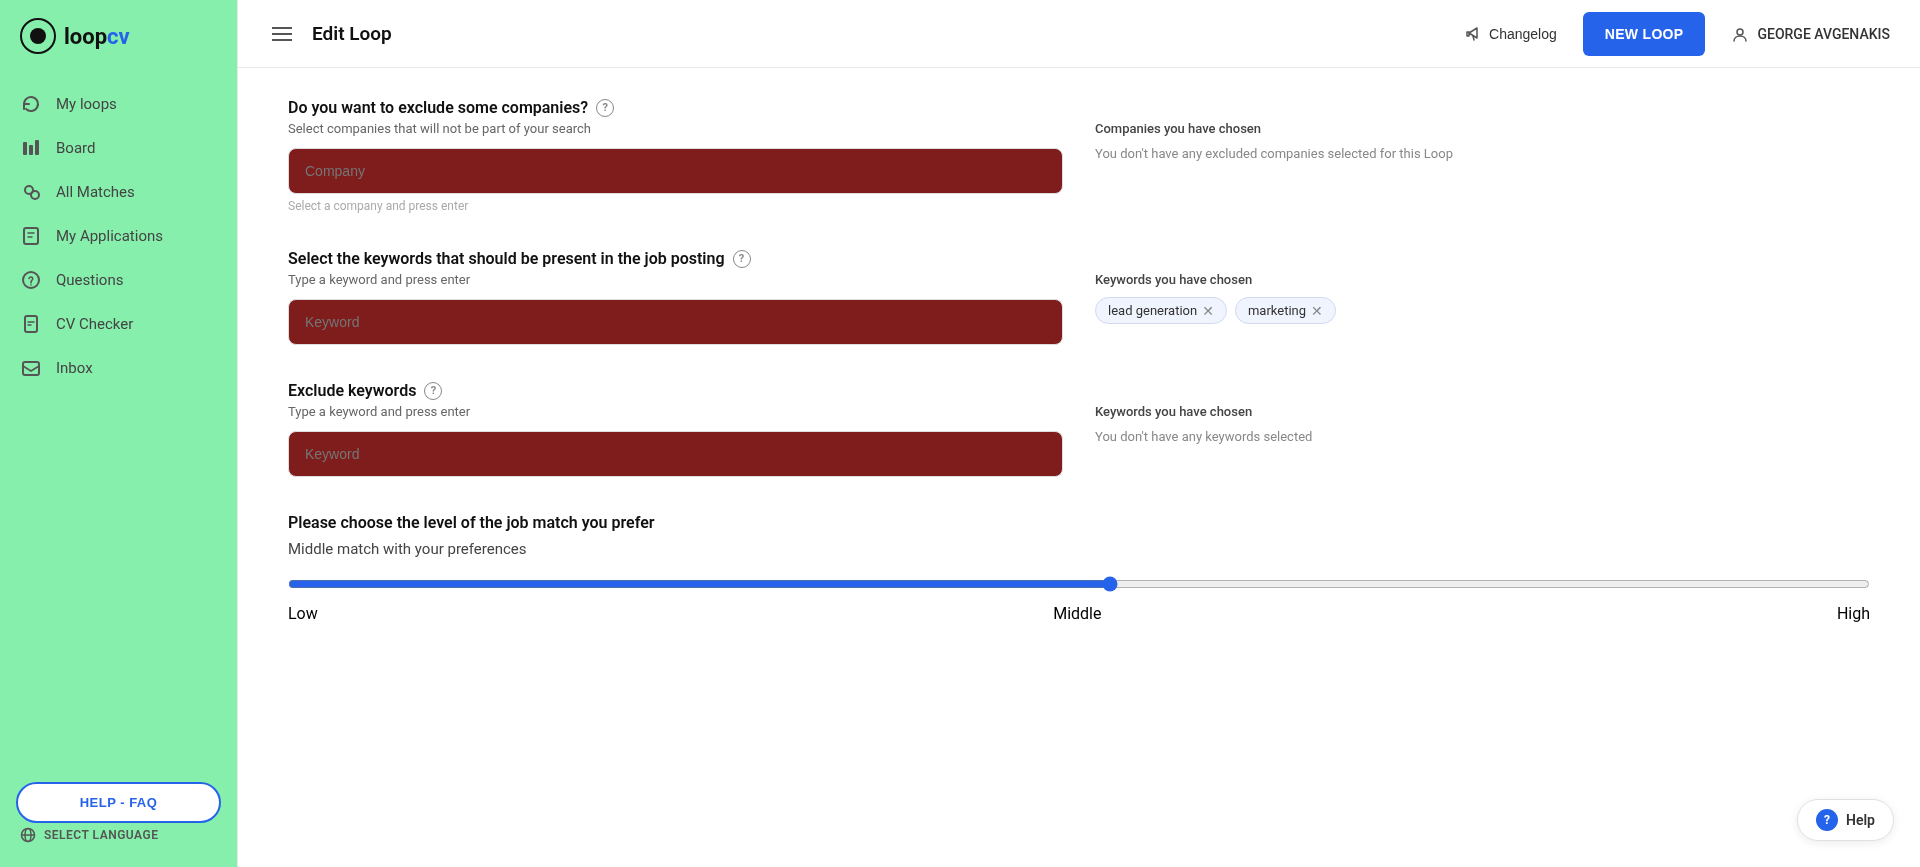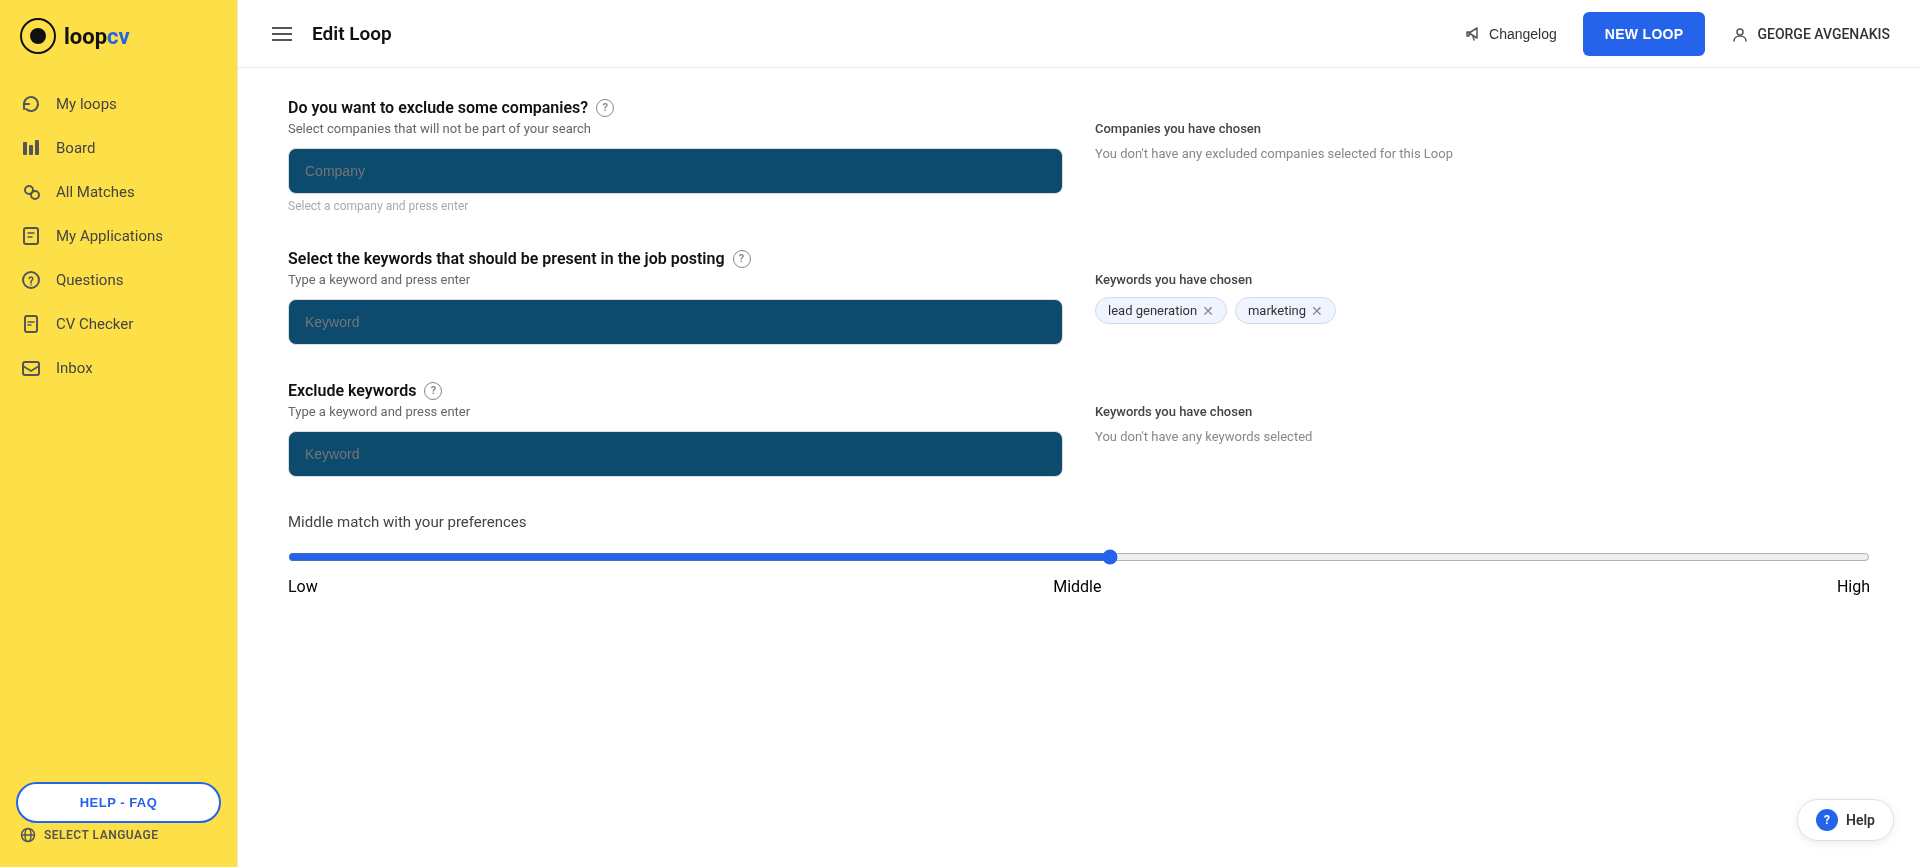--- a/index.html
+++ b/index.html
@@ -2,21 +2,21 @@
 <html><head>
   <meta charset="utf-8">
   <style>
     * { box-sizing: border-box; margin: 0; padding: 0; }
     body { font-family: -apple-system, BlinkMacSystemFont, 'Segoe UI', Roboto, sans-serif; background: #fff; display: flex; height: 867px; overflow: hidden; }
 
     
     .sidebar {
       width: 238px;
       min-width: 238px;
-      background: #fde047;
+      background: #86efac;
       border-right: 1px solid #e8e8e8;
       display: flex;
       flex-direction: column;
       height: 100%;
       padding-bottom: 20px;
     }
     .sidebar-logo {
       display: flex;
       align-items: center;
       padding: 18px 20px;
@@ -187,21 +187,21 @@
       align-items: start;
     }
     .keyword-input {
       width: 100%;
       padding: 14px 16px;
       border: 1px solid #ddd;
       border-radius: 8px;
       font-size: 14px;
       color: #999;
       outline: none;
-      background: #0c4a6e;
+      background: #7f1d1d;
     }
     .input-hint {
       font-size: 12px;
       color: #aaa;
       margin-top: 5px;
     }
     .chosen-label {
       font-size: 13px;
       color: #444;
       font-weight: 500;
@@ -503,20 +503,21 @@
           <input class="keyword-input" type="text" placeholder="Keyword" style="">
         </div>
         <div>
           <div class="chosen-label">Keywords you have chosen</div>
           <div class="chosen-empty">You don't have any keywords selected</div>
         </div>
       </div>
     </div>
 
     <div class="slider-section">
+      <div class="slider-title">Please choose the level of the job match you prefer</div>
       <div class="slider-subtitle">Middle match with your preferences</div>
       <div class="slider-wrap">
         <input type="range" min="0" max="100" value="52" style="width: 100%;">
         <div class="slider-labels">
           <span>Low</span>
           <span>Middle</span>
           <span>High</span>
         </div>
       </div>
     </div>

